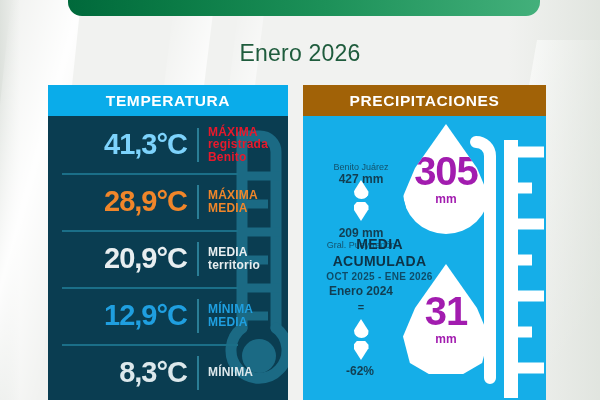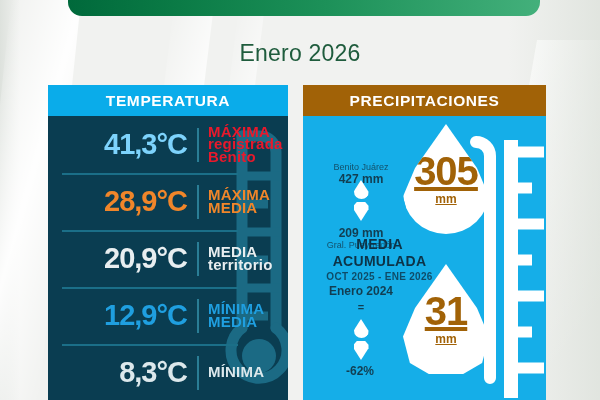--- a/index.html
+++ b/index.html
@@ -132,21 +132,21 @@
     white-space: nowrap;
   }
   .temp-sep {
     width: 2px;
     height: 34px;
     background: #2a7e96;
     margin: 0 9px 0 10px;
     flex: none;
   }
   .temp-label {
-    font-size: 15px;
+    font-size: 12px;
     line-height: 12.5px;
     font-weight: bold;
     letter-spacing: .2px;
   }
 
   
   #prec-panel { left: 303px; width: 243px; }
   #prec-panel .panel-head { background: #a16207; }
   .prec-body {
     position: relative;
@@ -187,22 +187,21 @@
   .drop-up { border-radius: 50% 50% 50% 50% / 62% 62% 38% 38%; clip-path: polygon(50% 0%, 100% 62%, 100% 80%, 78% 100%, 22% 100%, 0% 80%, 0% 62%); }
   .drop-dn { clip-path: polygon(50% 100%, 100% 38%, 100% 20%, 78% 0%, 22% 0%, 0% 20%, 0% 38%); }
 
   .bigdrop {
     position: absolute;
     background: #ffffff;
     display: flex;
     flex-direction: column;
     align-items: center;
     justify-content: center;
-    color: #a16207;
-    text-decoration: underline;
+    color: #a21caf;
   }
   .bigdrop .num { font-weight: bold; letter-spacing: -1px; line-height: .95; }
   .bigdrop .unit { font-weight: bold; }
 
   .cap {
     position: absolute;
     width: 243px;
     text-align: center;
     color: #0d3347;
     font-weight: bold;

